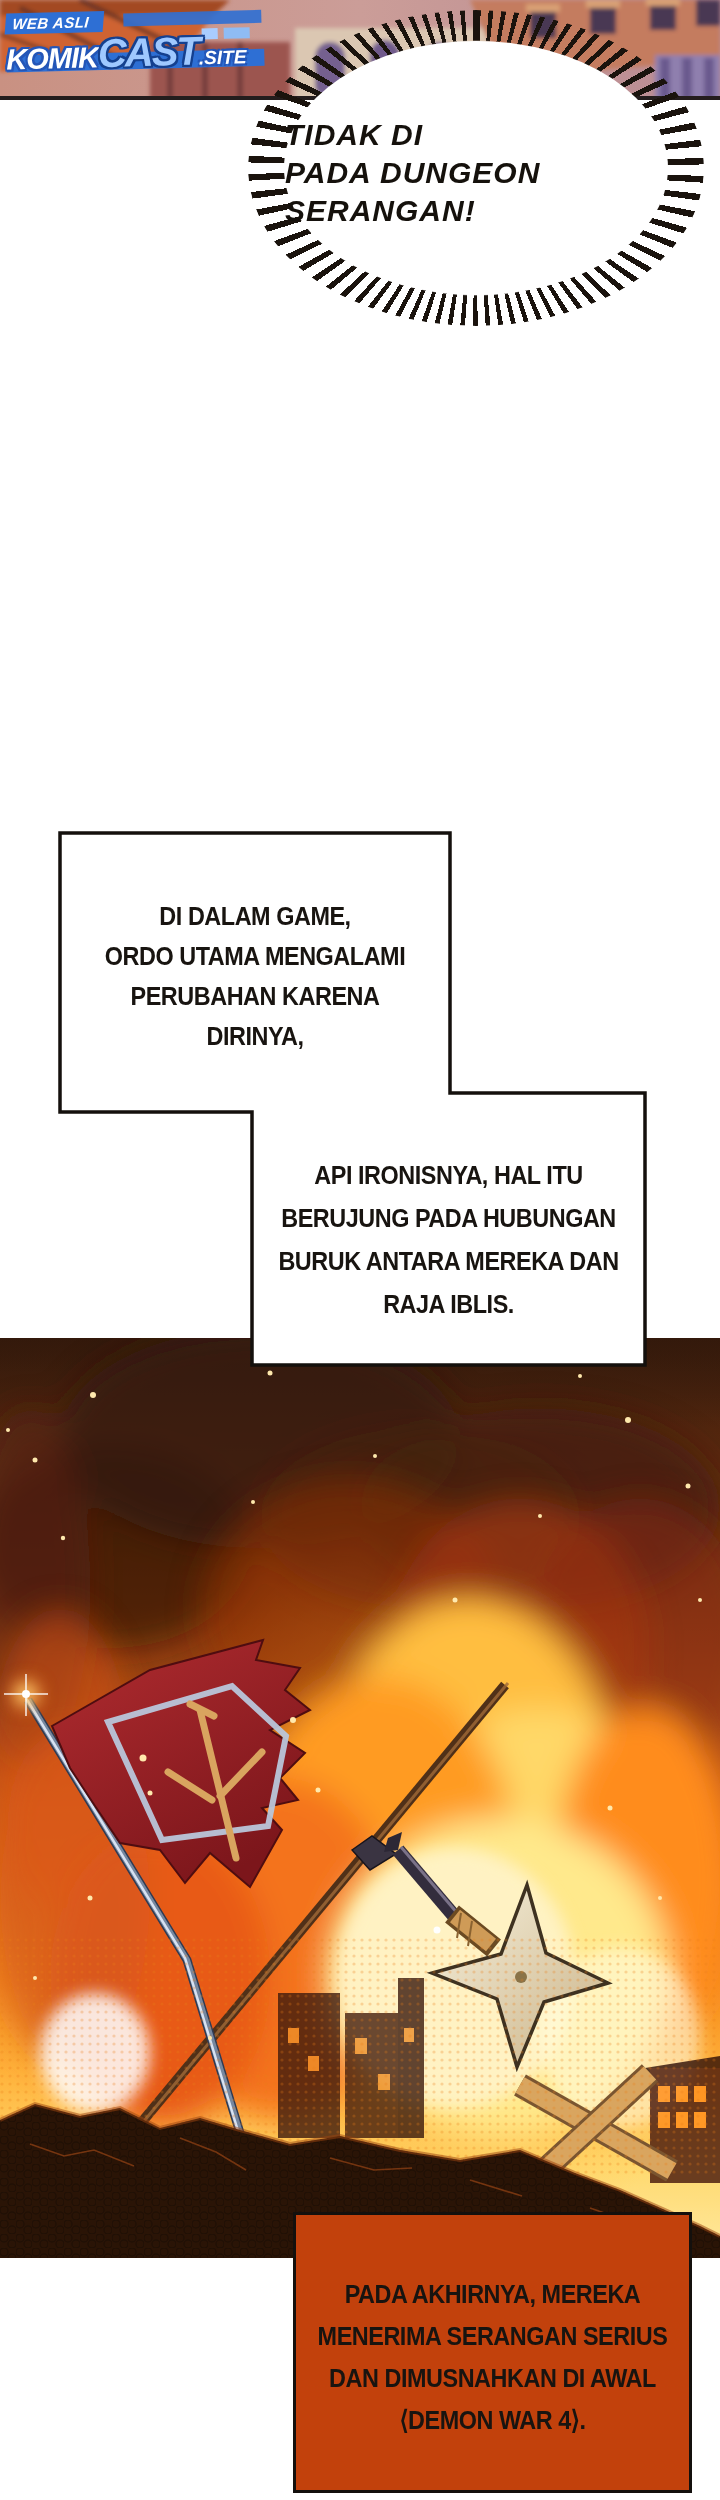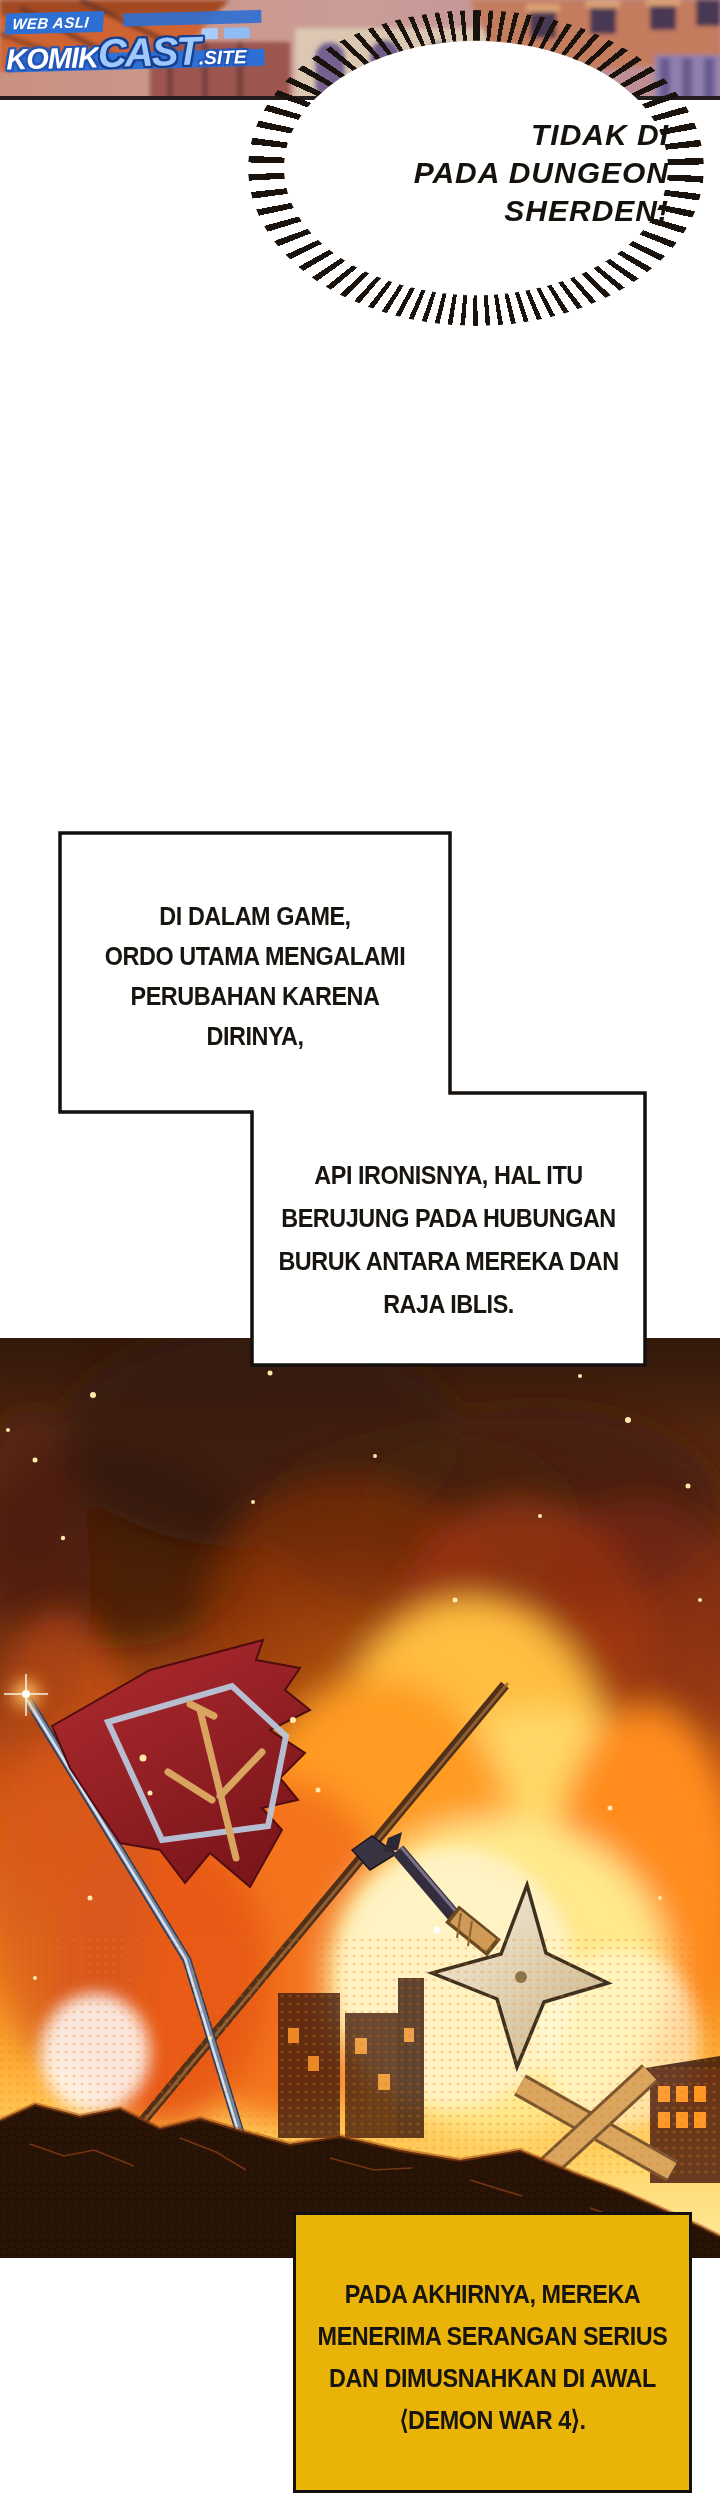--- a/index.html
+++ b/index.html
@@ -28,31 +28,31 @@
   .wm-s{font:italic 900 19px/40px "Liberation Sans",sans-serif;color:#ffffff;letter-spacing:0;
     text-shadow:-2px -2px 0 #2456b8,2px -2px 0 #2456b8,-2px 2px 0 #2456b8,2px 2px 0 #2456b8;}
 
   
   .burst-ring{position:absolute;left:248px;top:10px;width:456px;height:316px;border-radius:50%;z-index:2;
     background:repeating-conic-gradient(from 0deg,#1a130d 0deg 1.7deg,transparent 1.7deg 4.6deg);
     -webkit-mask:radial-gradient(closest-side,transparent 0 80%,#000 81% 100%);
             mask:radial-gradient(closest-side,transparent 0 80%,#000 81% 100%);}
   .burst-body{position:absolute;left:284px;top:41px;width:384px;height:254px;border-radius:50%;
     background:#ffffff;z-index:3;}
-  .burst-text{position:absolute;left:285px;top:116px;width:384px;z-index:4;text-align:right;
+  .burst-text{position:absolute;left:285px;top:116px;width:384px;z-index:4;text-align:left;
     font:italic 700 30px/38px "Liberation Sans",sans-serif;color:#15110c;letter-spacing:1px;}
 
   
   .cap-union{position:absolute;left:40px;top:815px;z-index:3;}
   .cap{position:absolute;z-index:4;text-align:center;color:#181410;
     font:700 26px/40px "Liberation Sans",sans-serif;letter-spacing:-.5px;transform:scaleX(.9);}
   .cap1{left:60px;top:896px;width:390px;}
   .cap2{left:252px;top:1154px;width:393px;line-height:43px;}
   .box3{position:absolute;left:293px;top:2212px;width:399px;height:281px;box-sizing:border-box;
-    background:#eab308;border:3.5px solid #14100d;z-index:4;}
+    background:#c2410c;border:3.5px solid #14100d;z-index:4;}
   .cap3{position:relative;margin-top:58px;width:100%;text-align:center;color:#181410;
     font:700 26px/42px "Liberation Sans",sans-serif;letter-spacing:-.5px;transform:scaleX(.9);}
 
   
   .fire{position:absolute;left:0;top:1338px;width:720px;height:920px;z-index:2;}
 </style>
 </head>
 <body>
 
 <div class="page">
@@ -102,21 +102,21 @@
       <rect x="500" y="62" width="80" height="38" fill="#b98f9f"></rect>
     </g>
     <rect x="0" y="96" width="720" height="4" fill="#241d1d"></rect>
   </svg>
 
   <div class="burst-ring"></div>
   <div class="burst-body"></div>
   <div class="burst-text">
     <div>TIDAK DI</div>
     <div>PADA DUNGEON</div>
-    <div>SHERDEN!</div>
+    <div>SERANGAN!</div>
   </div>
 
   <svg class="fire" viewBox="0 0 720 920" preserveAspectRatio="none">
     <defs>
       <filter id="f1" x="-60%" y="-60%" width="220%" height="220%">
           <feGaussianBlur stdDeviation="16"></feGaussianBlur>
         </filter>
       <filter id="f2" x="-60%" y="-60%" width="220%" height="220%">
           <feGaussianBlur stdDeviation="8"></feGaussianBlur>
         </filter>

